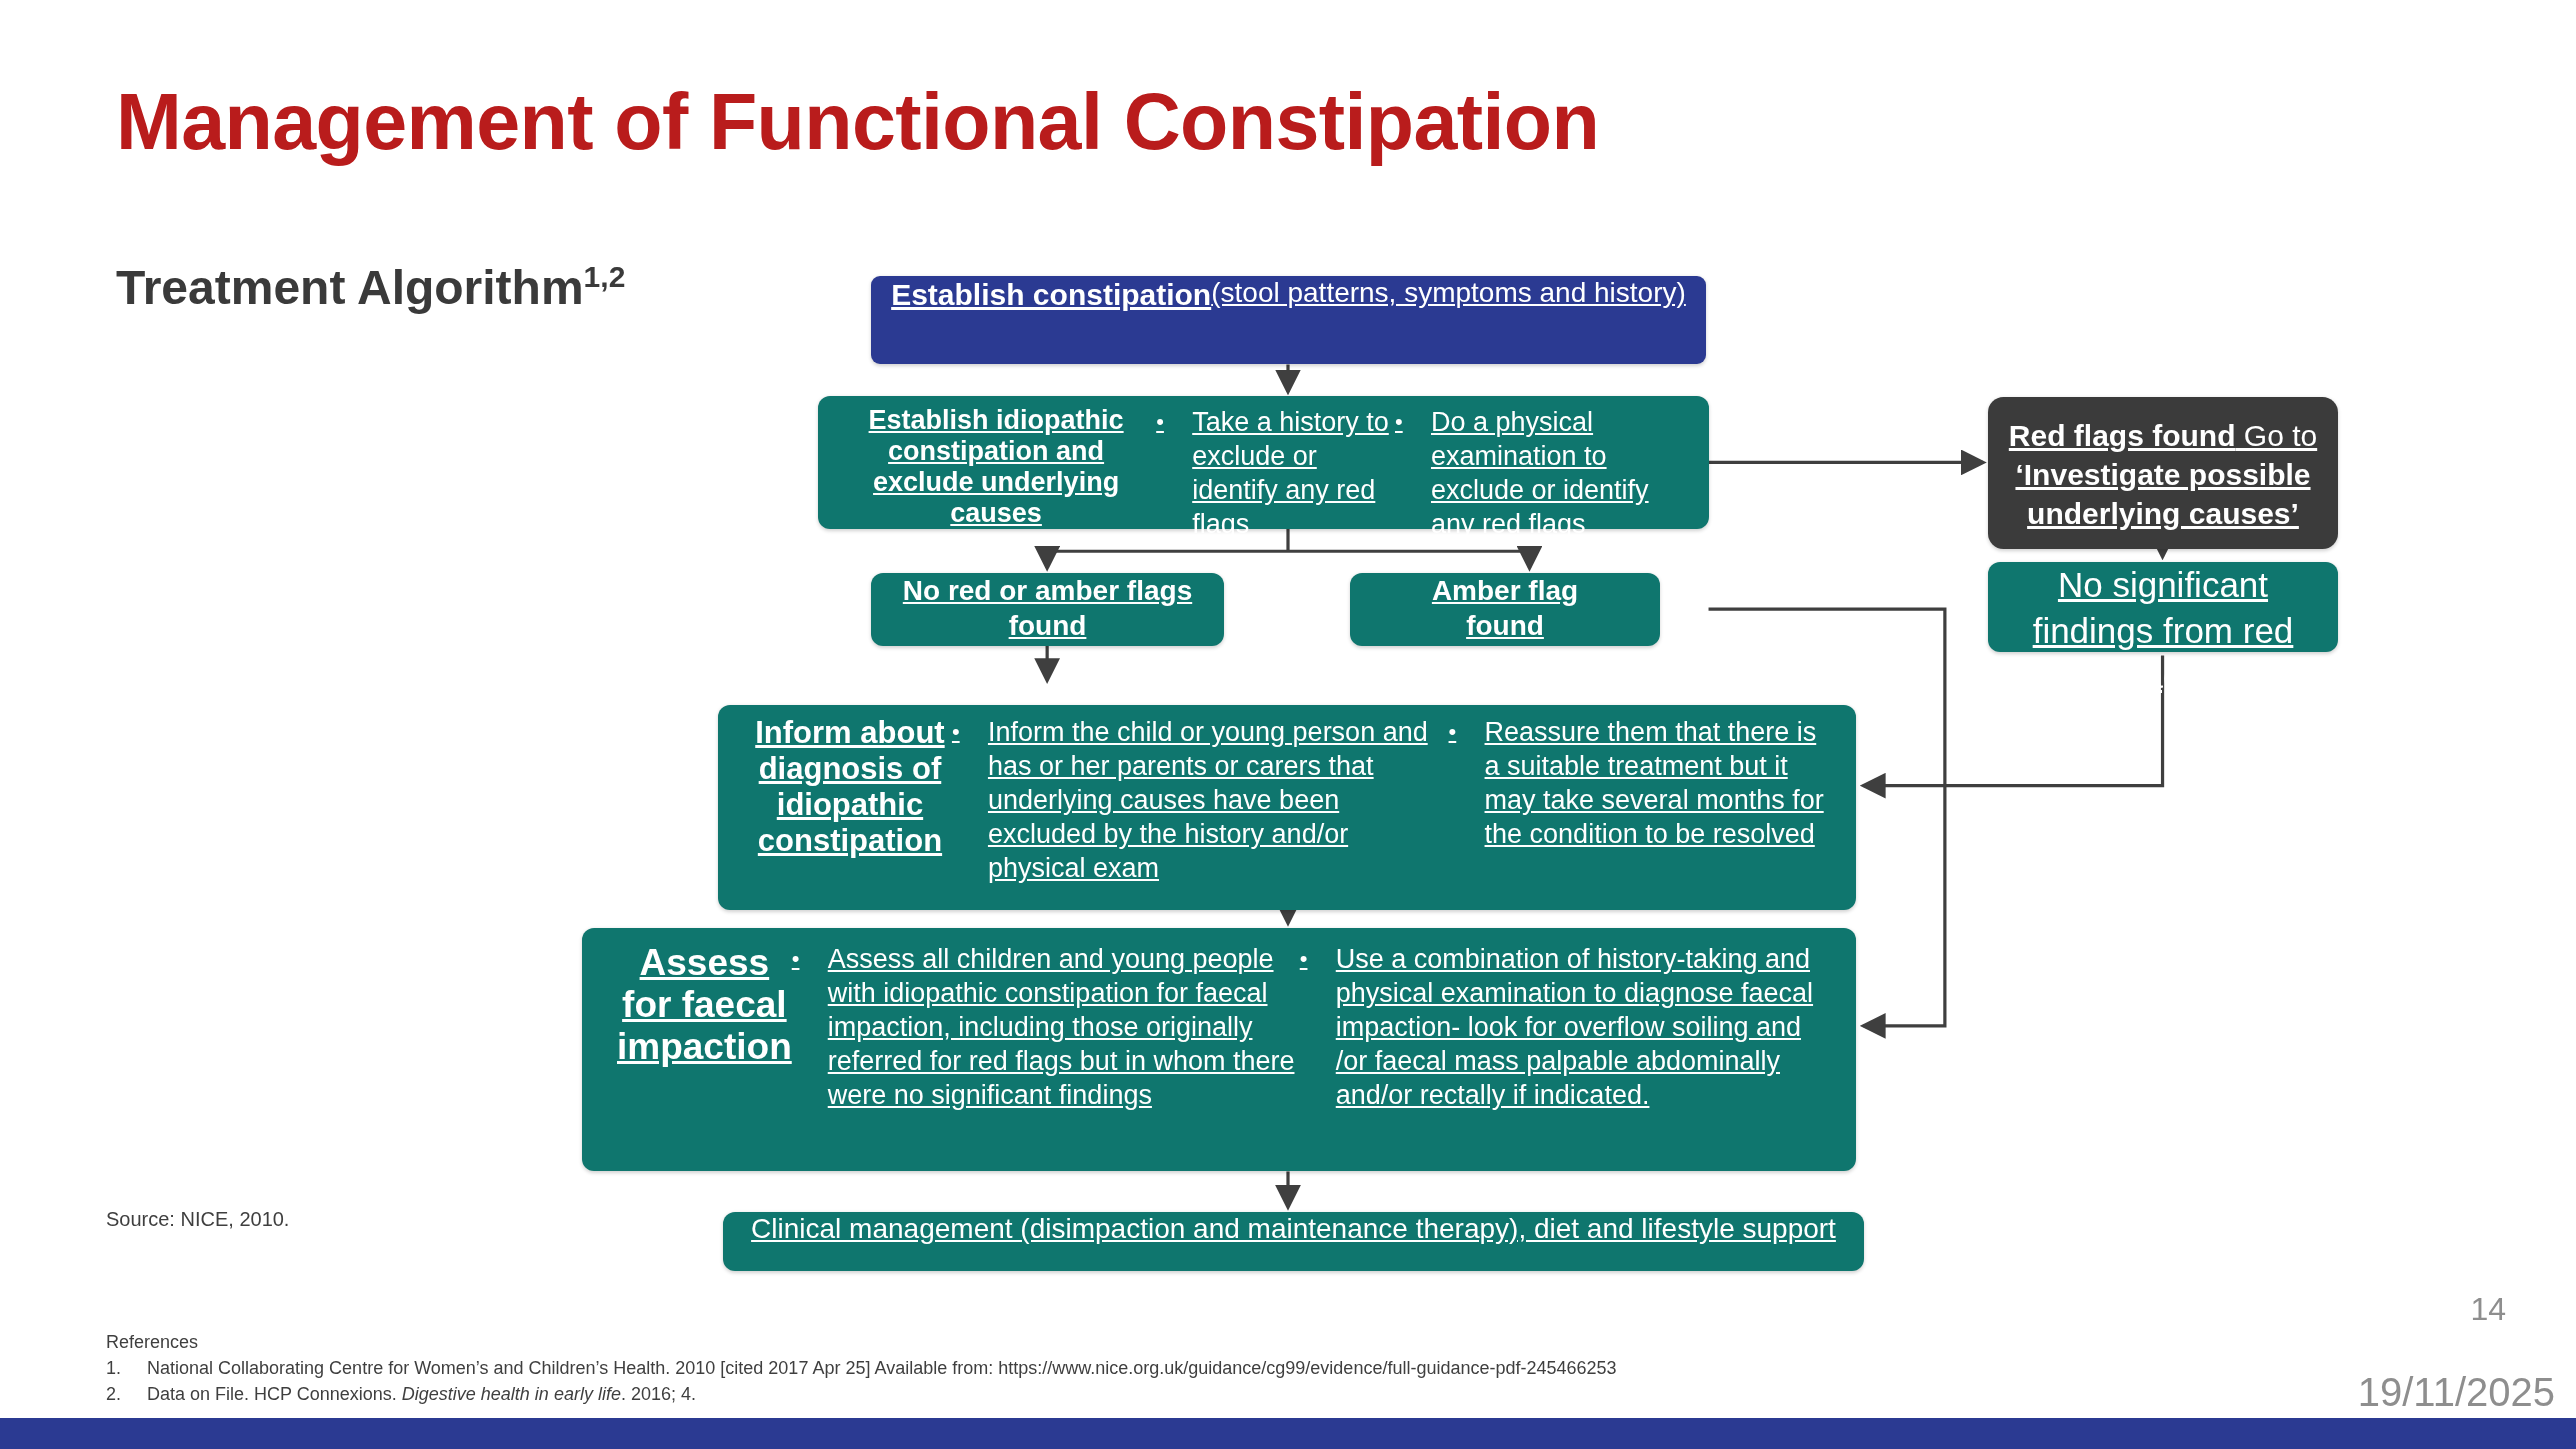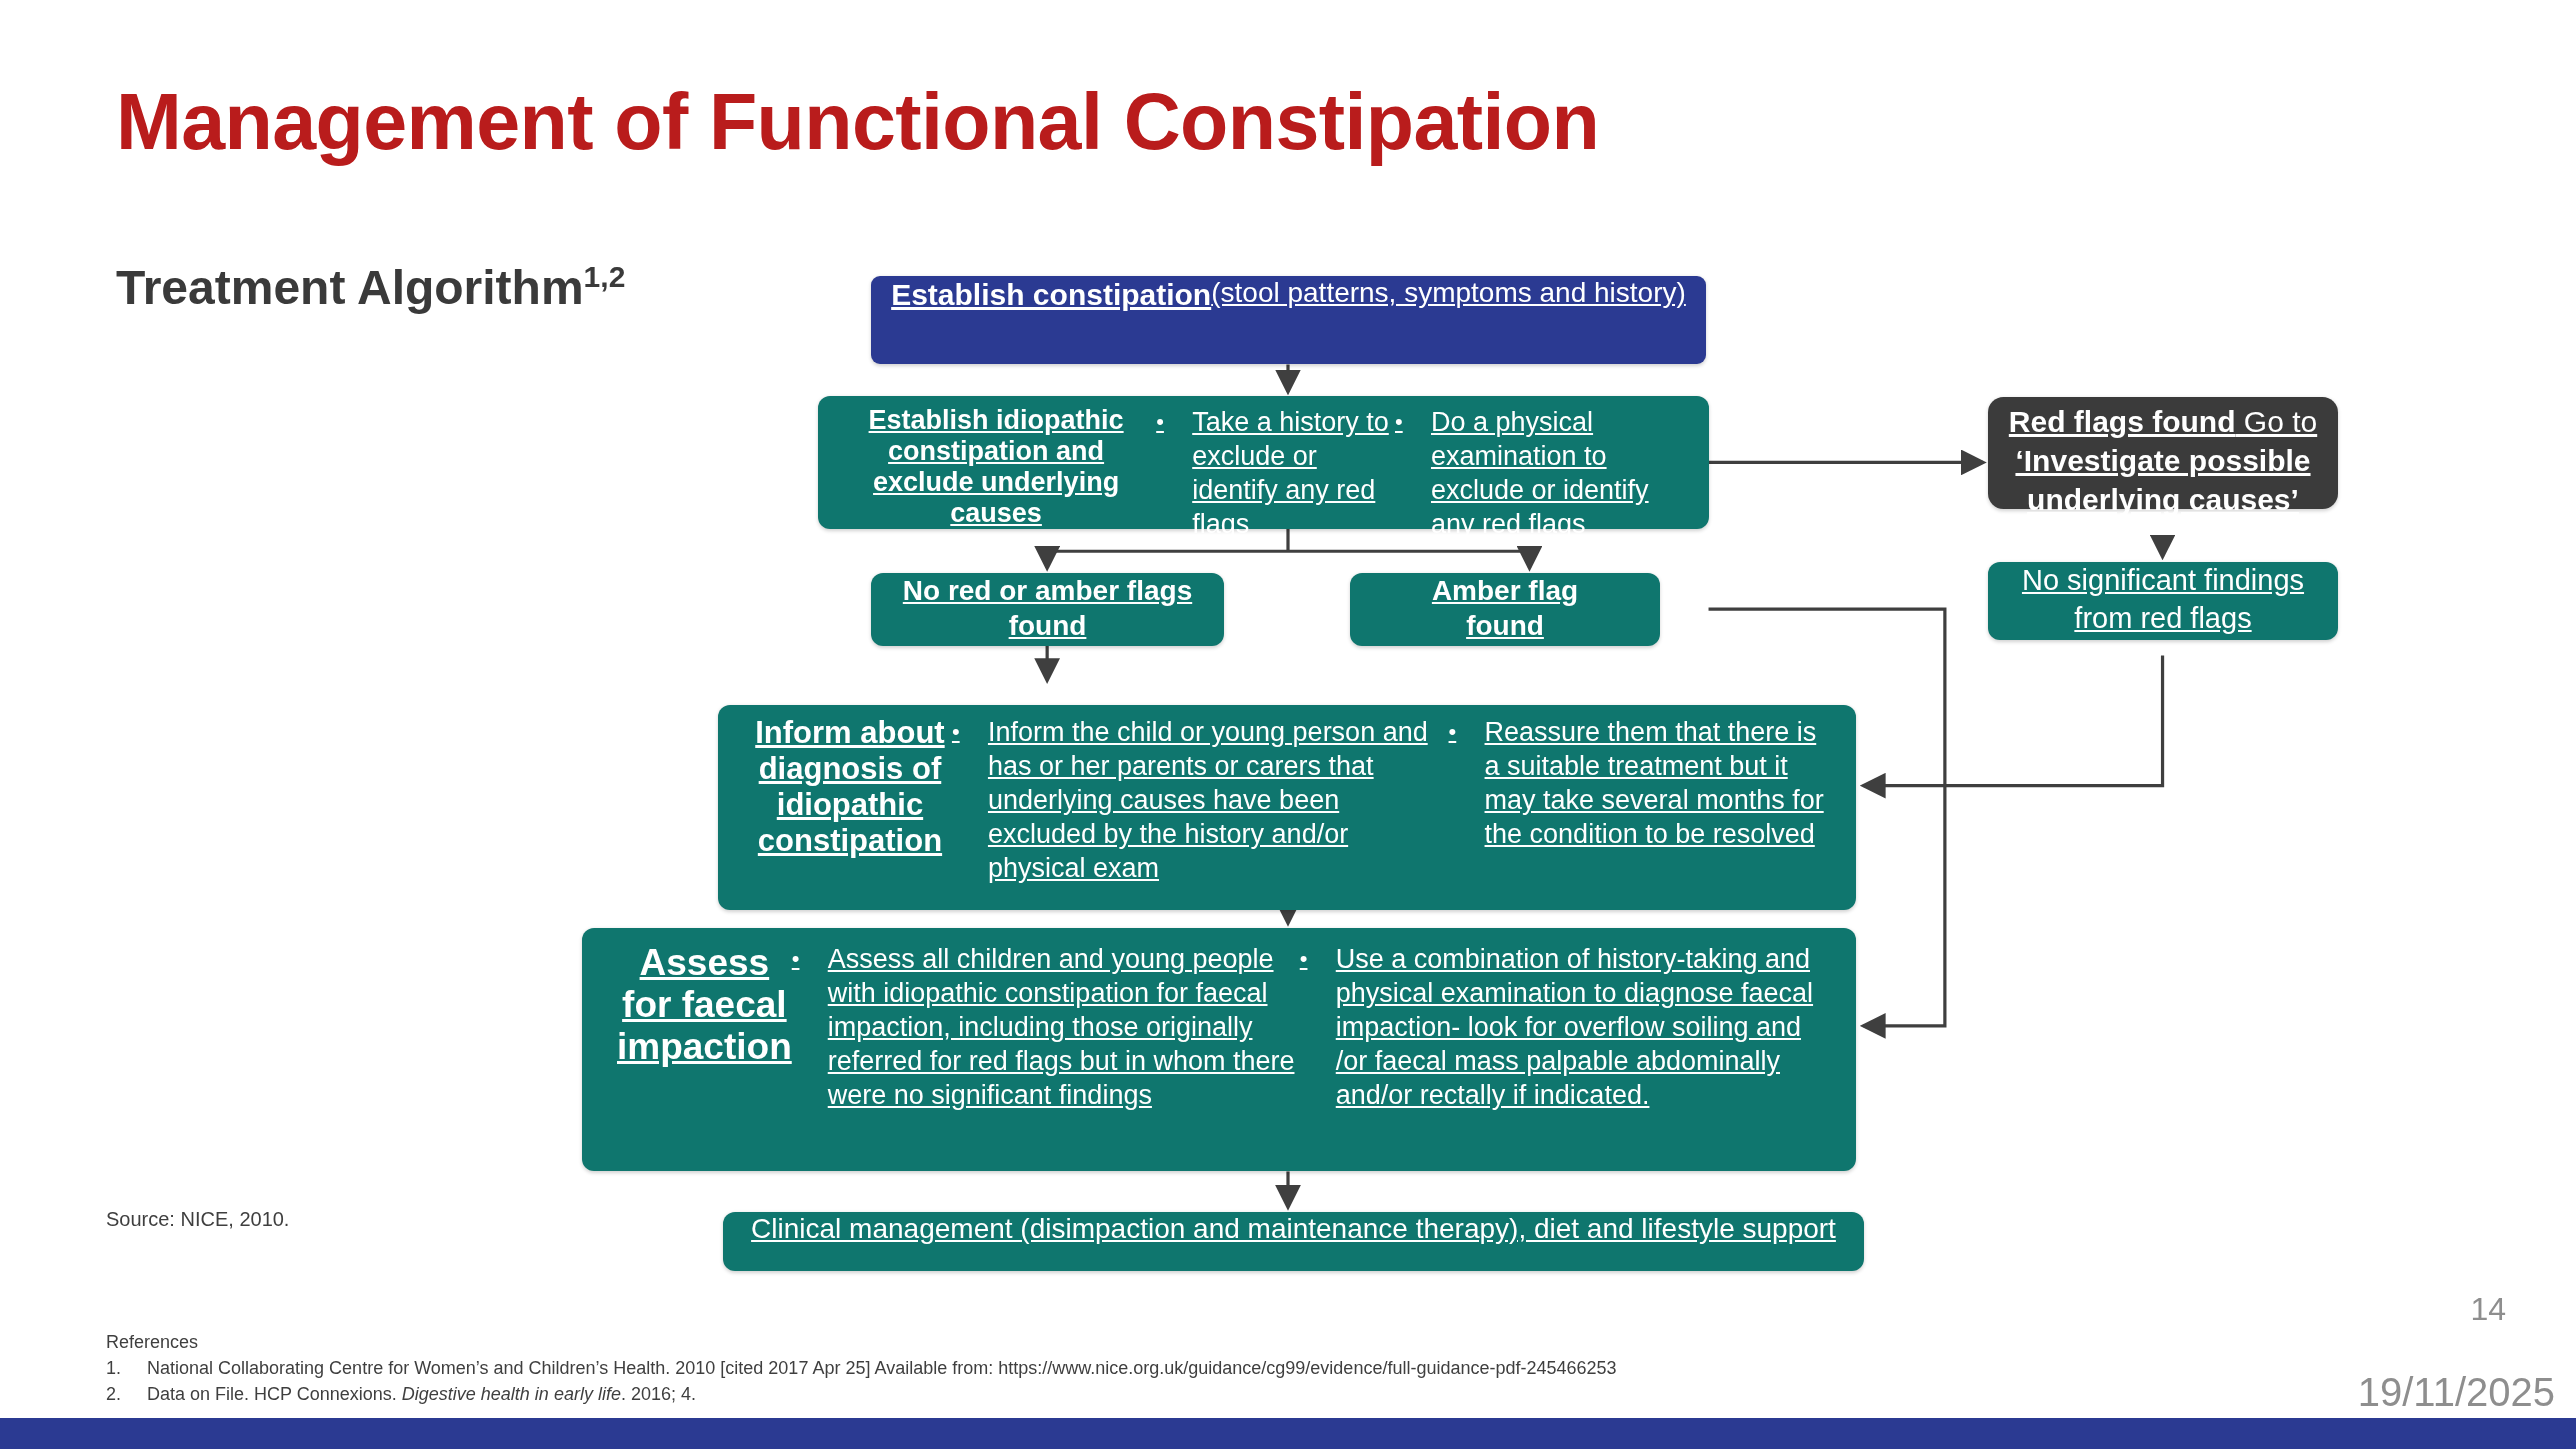--- a/index.html
+++ b/index.html
@@ -34,28 +34,28 @@
   .blue{background:#0f766e;border-radius:12px;}
   .dark{background:#3B3B3B;border-radius:15.5px;}
 
   .box-establish{left:871px;top:276px;width:835px;height:88px;text-align:center;}
   .box-establish .l1{font-size:30px;font-weight:bold;line-height:1.25;}
   .box-establish .l2{font-size:28px;line-height:1.2;}
 
   .box-idiopathic{left:818px;top:396px;width:891px;height:133px;padding:9px 18px 6.4px 18px;justify-content:flex-start;}
   .box-idiopathic .heading{font-size:27px;font-weight:bold;text-align:center;margin-bottom:7.7px;}
 
-  .box-redflags{left:1988px;top:397px;width:350px;height:112px;text-align:center;padding:5px 14px;}
+  .box-redflags{left:1988px;top:397px;width:350px;height:152px;text-align:center;padding:19px 14px;}
   .box-redflags .txt{font-size:30px;line-height:1.3;}
   .box-redflags .b{font-weight:bold;}
 
   .box-noflags{left:871px;top:573px;width:353px;height:73px;text-align:center;font-size:28px;font-weight:bold;line-height:1.25;}
   .box-amber{left:1350px;top:573px;width:310px;height:73px;text-align:center;font-size:28px;font-weight:bold;line-height:1.25;}
   .box-amber .inner{width:206px;margin:0 auto;}
-  .box-nosig{left:1988px;top:562px;width:350px;height:78px;text-align:center;font-size:29px;line-height:1.3;padding:0 6.4px;}
+  .box-nosig{left:1988px;top:562px;width:350px;height:90px;text-align:center;font-size:35px;line-height:1.3;padding:0 6.4px;}
 
   .box-inform{left:718px;top:685px;width:1138px;height:205px;padding:10.3px 26px 6.4px 30px;justify-content:flex-start;margin-top:20px;}
   .box-inform .heading{font-size:31px;font-weight:bold;text-align:center;margin-bottom:11.6px;}
 
   .box-assess{left:582px;top:928px;width:1274px;height:243px;padding:14px 31px 6.4px 35px;justify-content:flex-start;}
   .box-assess .heading{font-size:37px;font-weight:bold;text-align:center;margin-bottom:16.7px;}
 
   .box-clinical{left:723px;top:1212px;width:1141px;height:59px;text-align:center;font-size:28px;line-height:1.2;}
 
   .bullet{display:flex;font-size:27px;line-height:1.26;margin-bottom:9px;}

